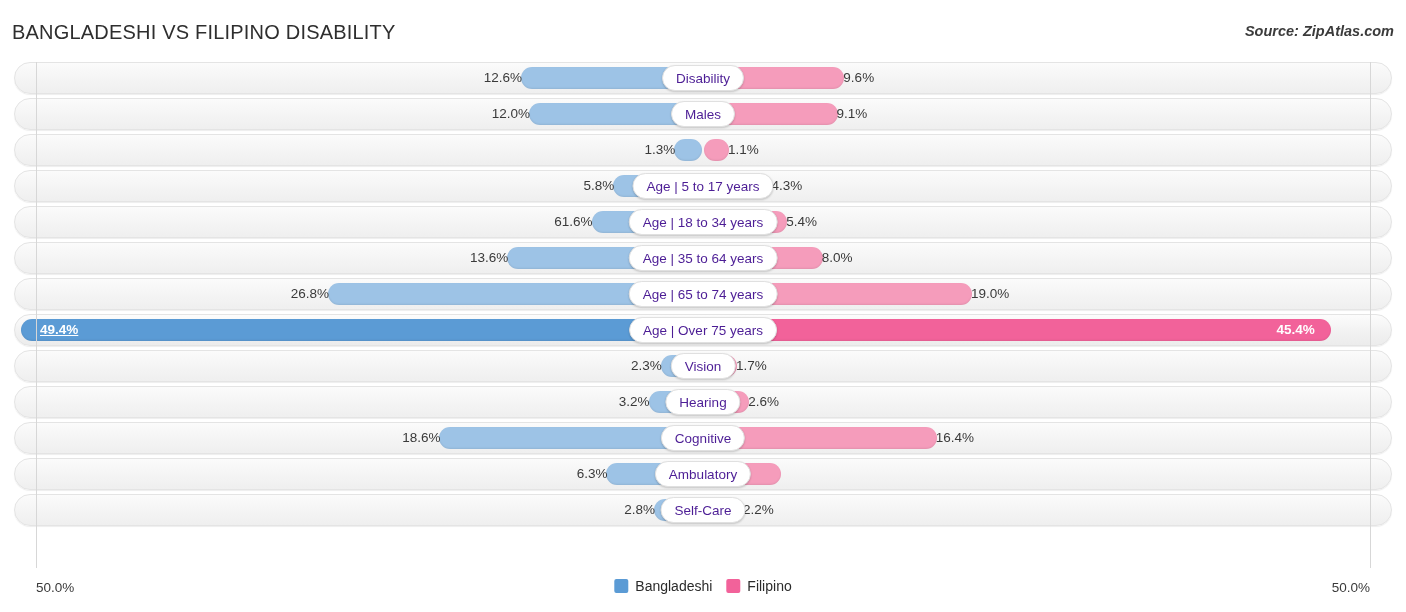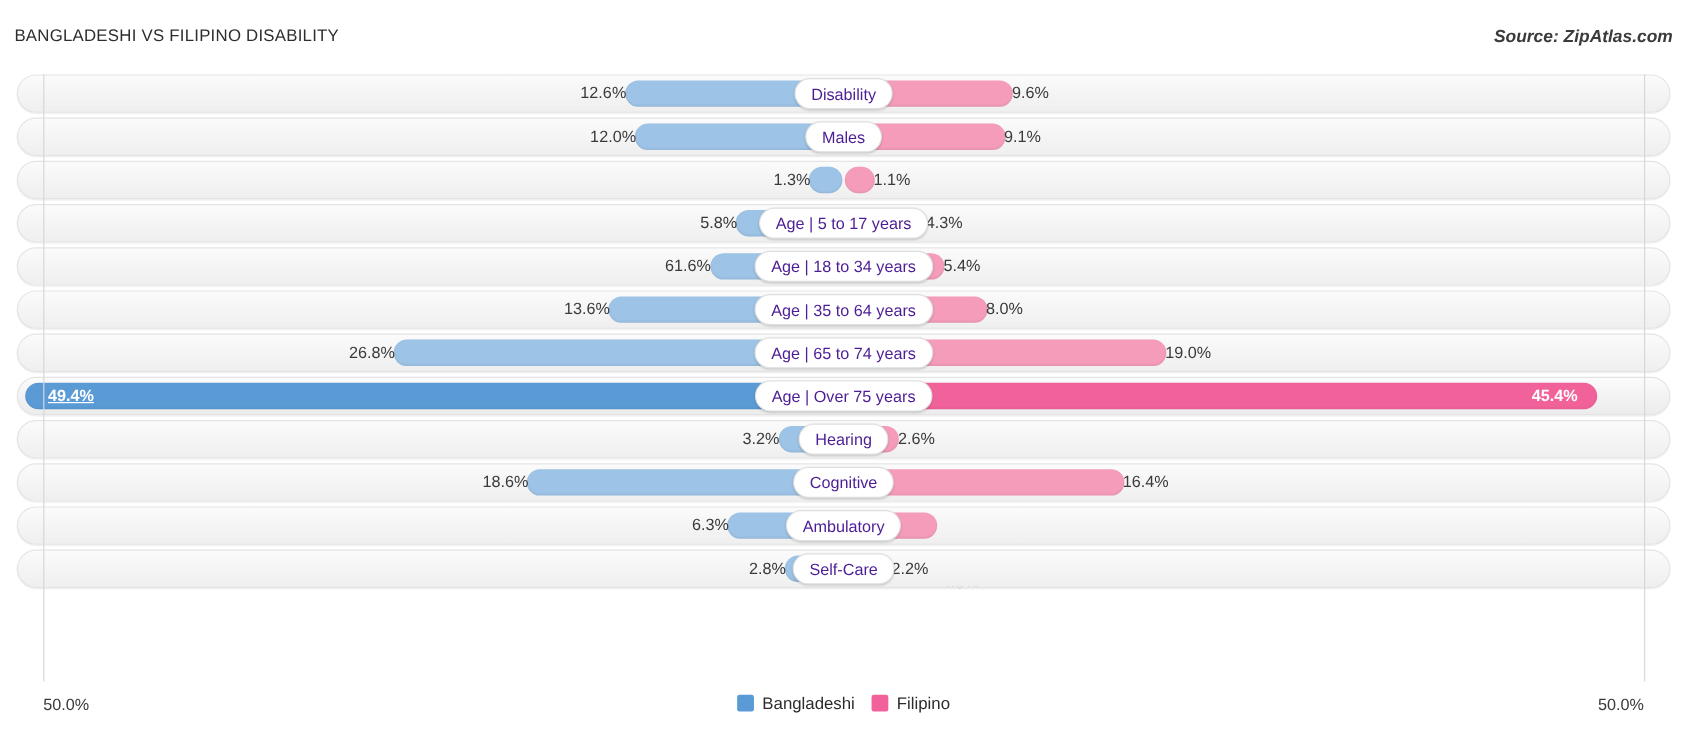--- a/index.html
+++ b/index.html
@@ -18,21 +18,21 @@
 
   
   .header {
     position: absolute;
     left: 0; top: 0;
     width: 1406px; height: 60px;
   }
   .chart-title {
     position: absolute;
     left: 12px; top: 21px;
-    font-size: 14px;
+    font-size: 20px;
     color: #2e2e2e;
     letter-spacing: 0.2px;
     white-space: nowrap;
   }
   .source {
     position: absolute;
     right: 12px; top: 23px;
     font-size: 14.5px;
     font-style: italic;
     font-weight: bold;
@@ -241,20 +241,27 @@
           <div class="pill">Age | 65 to 74 years</div>
         </div>
         <div class="row highlight">
           <div class="bar bar-left" style="right: 689px; width: 680.852px;"></div>
           <div class="bar bar-right" style="left: 689px; width: 626.532px;"></div>
           <div class="val-in" style="left: 25px; text-decoration: underline;">49.4%</div>
           <div class="val-in" style="left: 1261.53px;">45.4%</div>
           <div class="pill">Age | Over 75 years</div>
         </div>
         <div class="row">
+          <div class="bar bar-left" style="right: 689px; width: 41.234px;"></div>
+          <div class="bar bar-right" style="left: 689px; width: 33.086px;"></div>
+          <div class="val val-left" style="right: 729.234px;">2.3%</div>
+          <div class="val val-right" style="left: 721.086px;">1.7%</div>
+          <div class="pill">Vision</div>
+        </div>
+        <div class="row">
           <div class="bar bar-left" style="right: 689px; width: 53.456px;"></div>
           <div class="bar bar-right" style="left: 689px; width: 45.308px;"></div>
           <div class="val val-left" style="right: 741.456px;">3.2%</div>
           <div class="val val-right" style="left: 733.308px;">2.6%</div>
           <div class="pill">Hearing</div>
         </div>
         <div class="row">
           <div class="bar bar-left" style="right: 689px; width: 262.588px;"></div>
           <div class="bar bar-right" style="left: 689px; width: 232.712px;"></div>
           <div class="val val-left" style="right: 950.588px;">18.6%</div>

